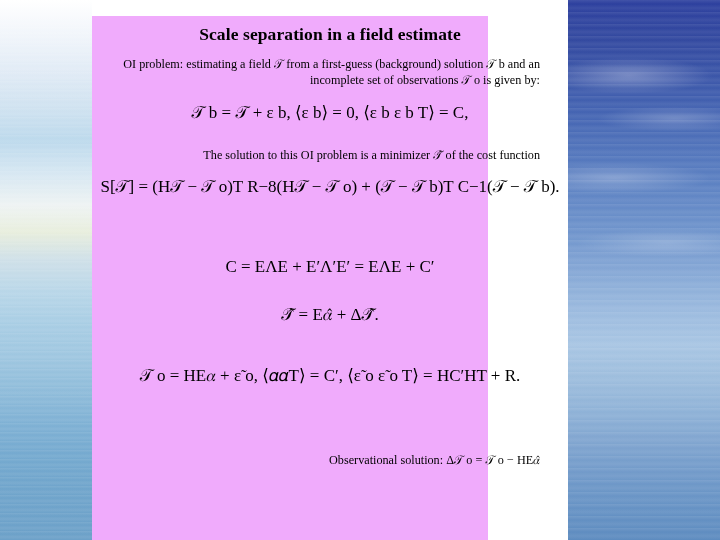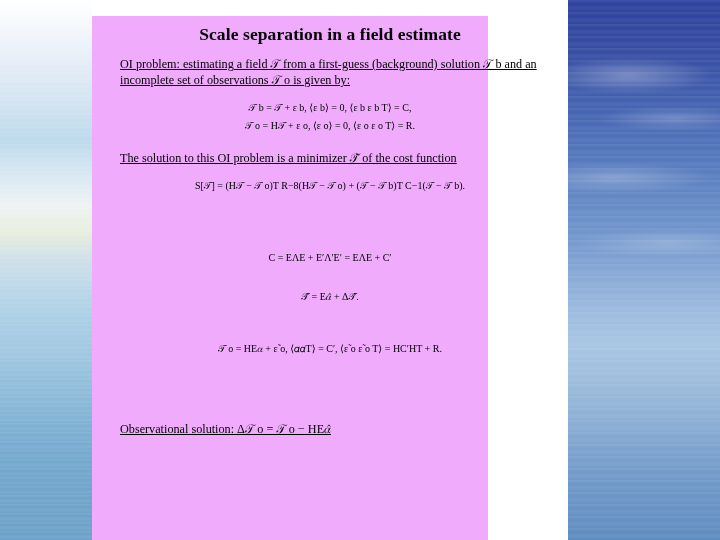--- a/index.html
+++ b/index.html
@@ -126,27 +126,26 @@
     position: absolute;
     left: 0; top: 40px;
     width: 476px;
   }
 
   .para {
     font-size: 12.2px;
     line-height: 1.32;
     color: #000;
     margin: 0 28px 0 28px;
-    text-align: left;
-    text-decoration: underline;
+    text-align: right;
   }
 
   .eq {
     text-align: center;
-    font-size: 10px;
+    font-size: 17px;
     color: #000;
     white-space: nowrap;
   }
   .sp6  { height: 6px; }
   .sp8  { height: 8px; }
   .sp12 { height: 12px; }
   .sp14 { height: 14px; }
   .sp18 { height: 18px; }
   .sp20 { height: 20px; }
 </style>
@@ -164,21 +163,20 @@
     <div class="title">Scale separation in a field estimate</div>
 
     <div class="body">
 
       <div class="para">OI problem: estimating a field 𝒯 from a first-guess (background) solution 𝒯 b and an incomplete set of observations 𝒯 o is given by:</div>
 
       <div class="sp14"></div>
 
       <div class="eq">𝒯 b = 𝒯 + ε b,   ⟨ε b⟩ = 0,   ⟨ε b ε b T⟩ = C,</div>
       <div class="sp6"></div>
-      <div class="eq">𝒯 o = H𝒯 + ε o,   ⟨ε o⟩ = 0,   ⟨ε o ε o T⟩ = R.</div>
 
       <div class="sp18"></div>
 
       <div class="para">The solution to this OI problem is a minimizer 𝒯̂ of the cost function</div>
 
       <div class="sp14"></div>
 
       <div class="eq">S[𝒯] = (H𝒯 − 𝒯 o)T R−8(H𝒯 − 𝒯 o) + (𝒯 − 𝒯 b)T C−1(𝒯 − 𝒯 b).</div>
 
       <div class="sp20"></div>

